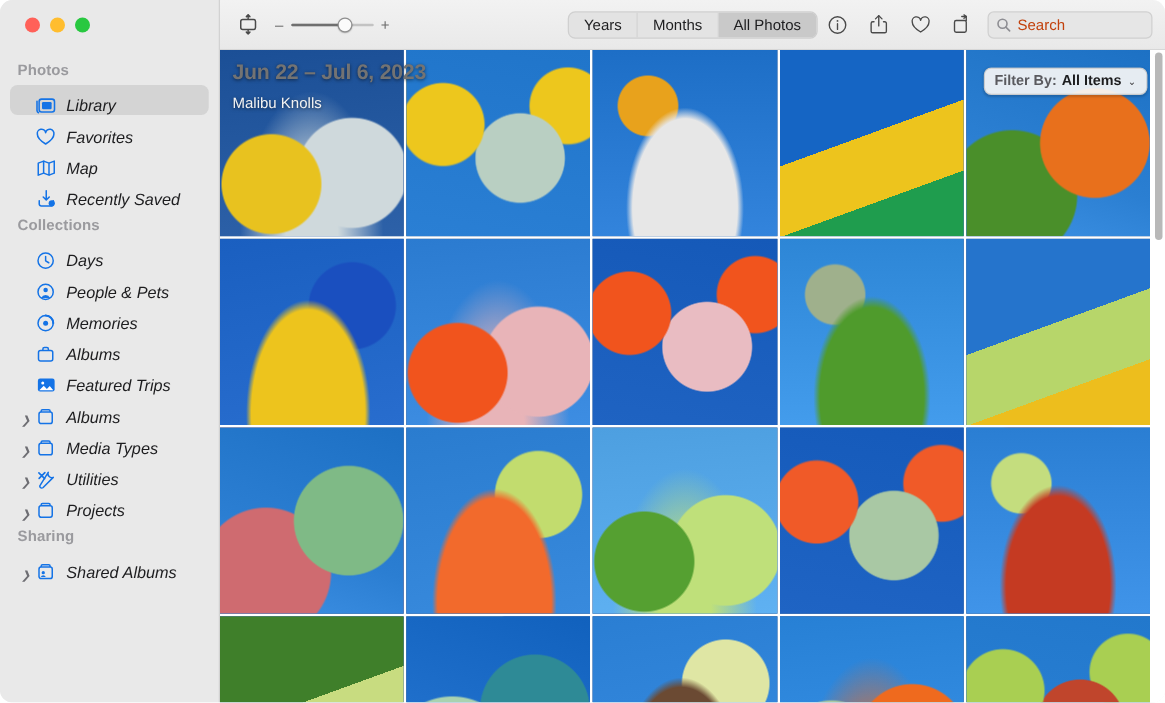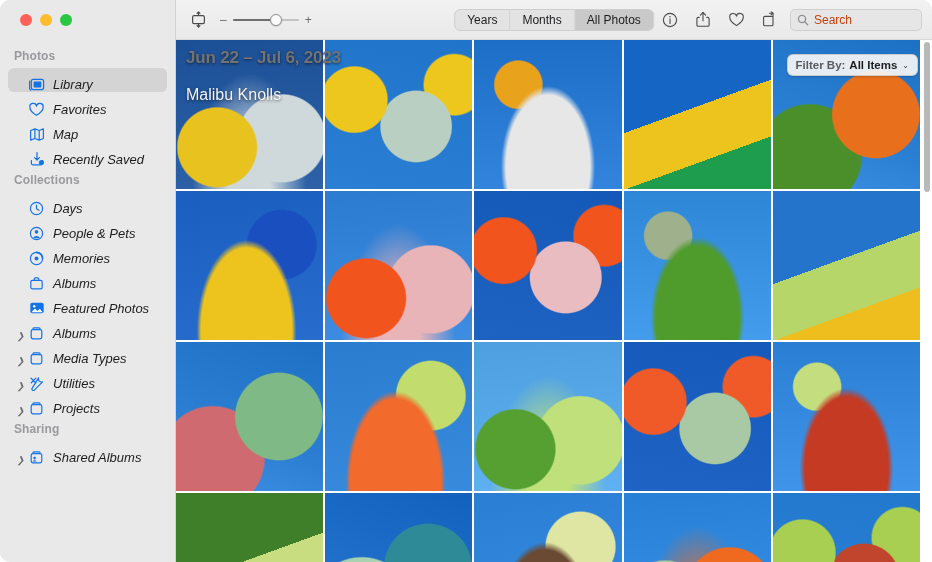--- a/index.html
+++ b/index.html
@@ -262,23 +262,23 @@
   }
   #date-title {
     color: #737373;
     font-size: 17px;
     font-weight: 700;
     letter-spacing: -0.2px;
     line-height: 20px;
   }
   #date-sub {
     color: #f2f2f2;
-    font-size: 16px;
+    font-size: 12px;
     font-weight: 500;
-    margin-top: 20px;
+    margin-top: 7px;
     line-height: 14px;
   }
 
   
   #filter-pill {
     position: absolute;
     right: 14px;
     top: 14px;
     z-index: 6;
     height: 22px;
@@ -425,21 +425,21 @@
         </div>
         <div class="side-item">
           <span class="disclosure empty">❯</span>
           <span class="side-icon">
             <svg width="16" height="14" viewBox="0 0 16 14">
               <rect x="1.3" y="1.8" width="13.4" height="10.4" rx="1.8" fill="#1473e6"></rect>
               <circle cx="5.2" cy="5.3" r="1.2" fill="#ffffff"></circle>
               <path d="M2.4 11.2l3.6-3.6 2.5 2.5 2.3-2.3 2.8 3.4z" fill="#ffffff"></path>
             </svg>
           </span>
-          <span class="side-label">Featured Photos</span>
+          <span class="side-label">Featured Trips</span>
         </div>
         <div class="side-item">
           <span class="disclosure">❯</span>
           <span class="side-icon">
             <svg width="15" height="15" viewBox="0 0 15 15">
               <rect x="2.2" y="3.6" width="10.6" height="9.2" rx="1.7" fill="none" stroke="#1473e6" stroke-width="1.2"></rect>
               <path d="M3.9 3.6V2.9a1.1 1.1 0 011.1-1.1h5a1.1 1.1 0 011.1 1.1v.7" fill="none" stroke="#1473e6" stroke-width="1.2" stroke-linejoin="round"></path>
             </svg>
           </span>
           <span class="side-label">Albums</span>

